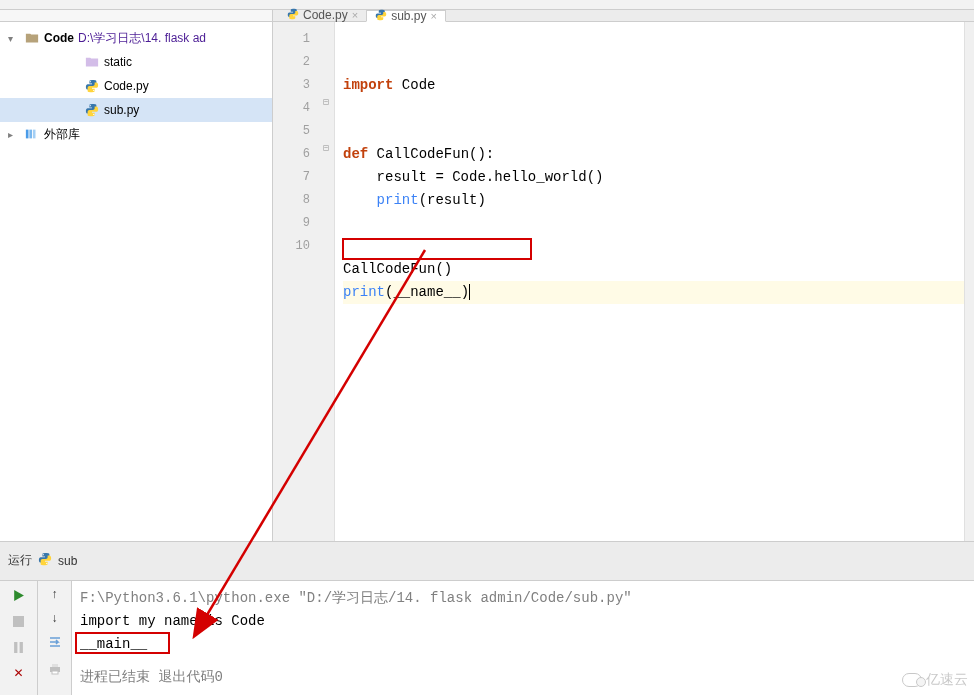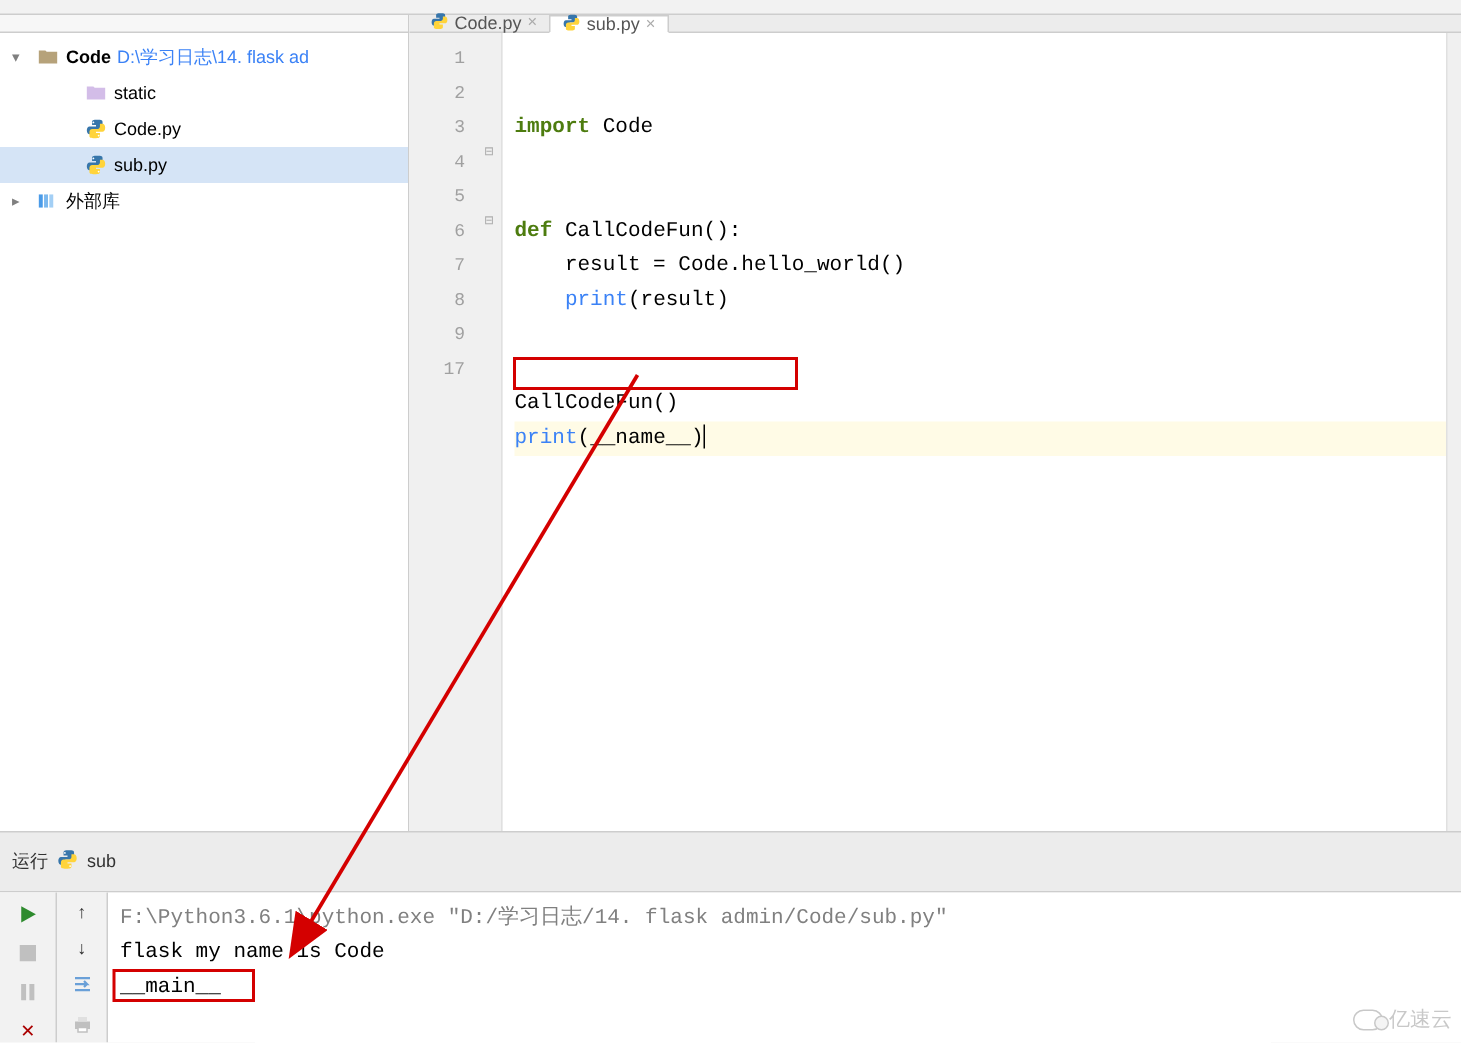--- a/index.html
+++ b/index.html
@@ -59,26 +59,26 @@
     align-items: center;
     height: 24px;
     padding-left: 8px;
     gap: 4px;
     white-space: nowrap;
   }
   .tree-row.selected { background: #d5e4f6; }
   .tree-row .icon { display: inline-flex; width: 16px; height: 16px; align-items:center; justify-content:center;}
   .tree-row .arrow { width: 12px; color: #808080; font-size: 10px; }
   .tree-row .label { color: #000; }
-  .tree-row .path { color: #3b82f6; }
+  .tree-row .path { color: #4c1d95; }
   .folder-icon { color: #b6a27a; }
   .folder-icon.light { color: #d3bde8; }
   .py-icon svg { width: 14px; height: 14px; }
   .lib-icon { color: #4a9be8; }
-  .indent2 { padding-left: 56px; }
+  .indent2 { padding-left: 84px; }
 
   .editor-area {
     flex: 1;
     display: flex;
     flex-direction: column;
     background: #fff;
   }
   .tabs {
     height: 12px;
     background: #ececec;
@@ -137,21 +137,21 @@
   .code {
     flex: 1;
     font-family: "Consolas", "Courier New", monospace;
     font-size: 14px;
     padding: 6px 8px 6px 8px;
     line-height: 23px;
     color: #000;
     position: relative;
     white-space: pre;
   }
-  .kw { color: #4d7c0f; font-weight: bold; }
+  .kw { color: #c2410c; font-weight: bold; }
   .py-builtin { color: #3b82f6; }
   .code-line { height: 23px; }
   .code-line.current { background: #fffbe6; }
   .red-box {
     border: 2px solid #d40000;
     position: absolute;
   }
   .caret {
     display: inline-block;
     width: 1px;
@@ -338,21 +338,21 @@
         <div class="gutter" id="gutter">
             <div>1</div>
             <div>2</div>
             <div>3</div>
             <div>4</div>
             <div>5</div>
             <div>6</div>
             <div>7</div>
             <div>8</div>
             <div>9</div>
-            <div>17</div>
+            <div>10</div>
             <div class="fold" style="top: 74px;">⊟</div>
             <div class="fold" style="top: 120px;">⊟</div>
           </div>
         <div class="code" id="code">
           <div class="code-line"><span class="kw">import</span> Code</div><div class="code-line"></div><div class="code-line"></div><div class="code-line"><span class="kw">def</span> CallCodeFun():</div><div class="code-line">    result = Code.hello_world()</div><div class="code-line">    <span class="py-builtin">print</span>(result)</div><div class="code-line"></div><div class="code-line"></div><div class="code-line">CallCodeFun()</div><div class="code-line current"><span class="py-builtin">print</span>(__name__)<span class="caret"></span></div><div class="code-stripe"></div>
         </div>
         <div class="red-box" style="left:69px; top:216px; width:190px; height:22px;"></div>
       </div>
     </div>
 
@@ -402,26 +402,27 @@
       <span class="btn">
         <svg width="14" height="14" viewBox="0 0 14 14">
             <rect x="2" y="5" width="10" height="5" fill="#c0c0c0"></rect>
             <rect x="4" y="2" width="6" height="3" fill="#e0e0e0"></rect>
             <rect x="4" y="9" width="6" height="3" fill="#fff" stroke="#c0c0c0"></rect>
           </svg>
       </span>
     </div>
     <div class="console">
       <div class="gray">F:\Python3.6.1\python.exe "D:/学习日志/14. flask admin/Code/sub.py"</div>
-      <div>flask my name is Code</div>
+      <div>import my name is Code</div>
       <div style="position:relative; display:inline-block;">
         <span>__main__</span>
         <div class="red-box" style="left:-5px; top:-1px; width:95px; height:22px;"></div>
       </div>
       <div style="height:10px;"></div>
+      <div class="gray">进程已结束 退出代码0</div>
     </div>
   </div>
 </div>
 
 <svg class="arrow-annot" style="left:0; top:0;" width="974" height="695">
   <defs>
     <marker id="ah" markerWidth="12" markerHeight="10" refX="10" refY="5" orient="auto">
       <path d="M0 0 L12 5 L0 10 z" fill="#d40000"></path>
     </marker>
   </defs>

